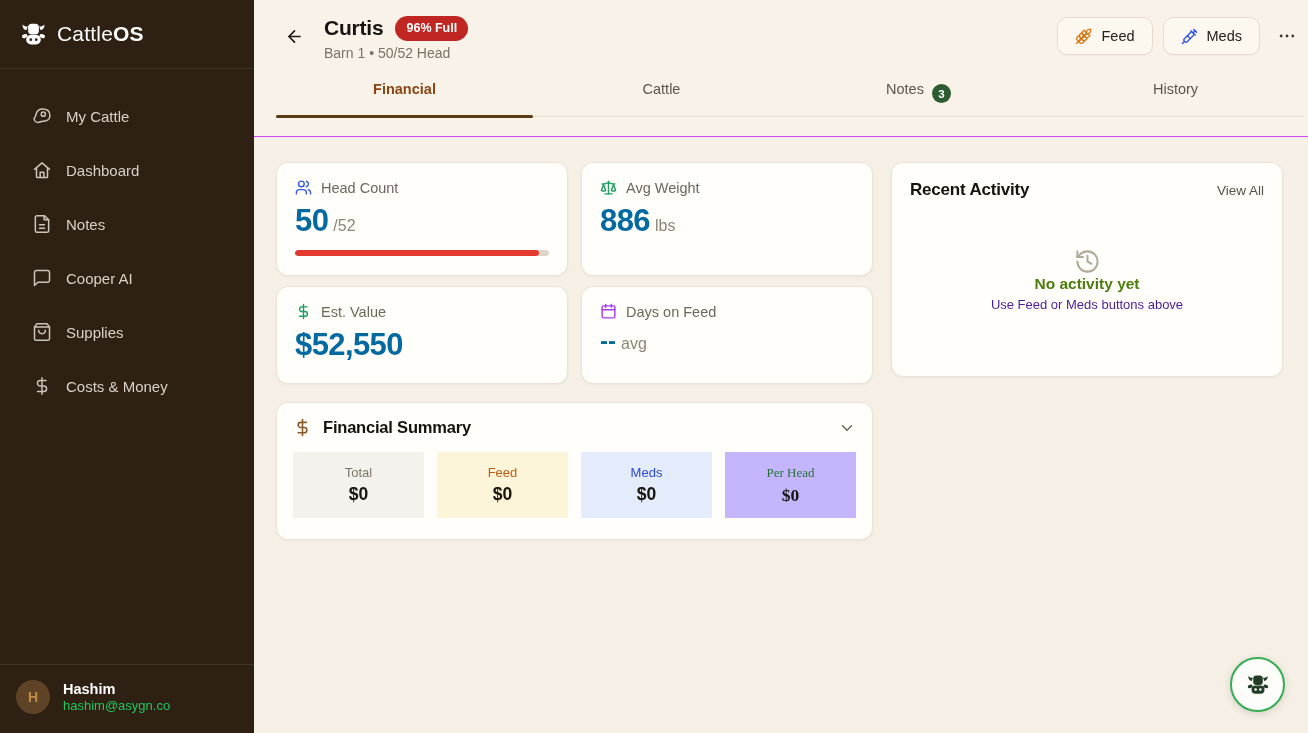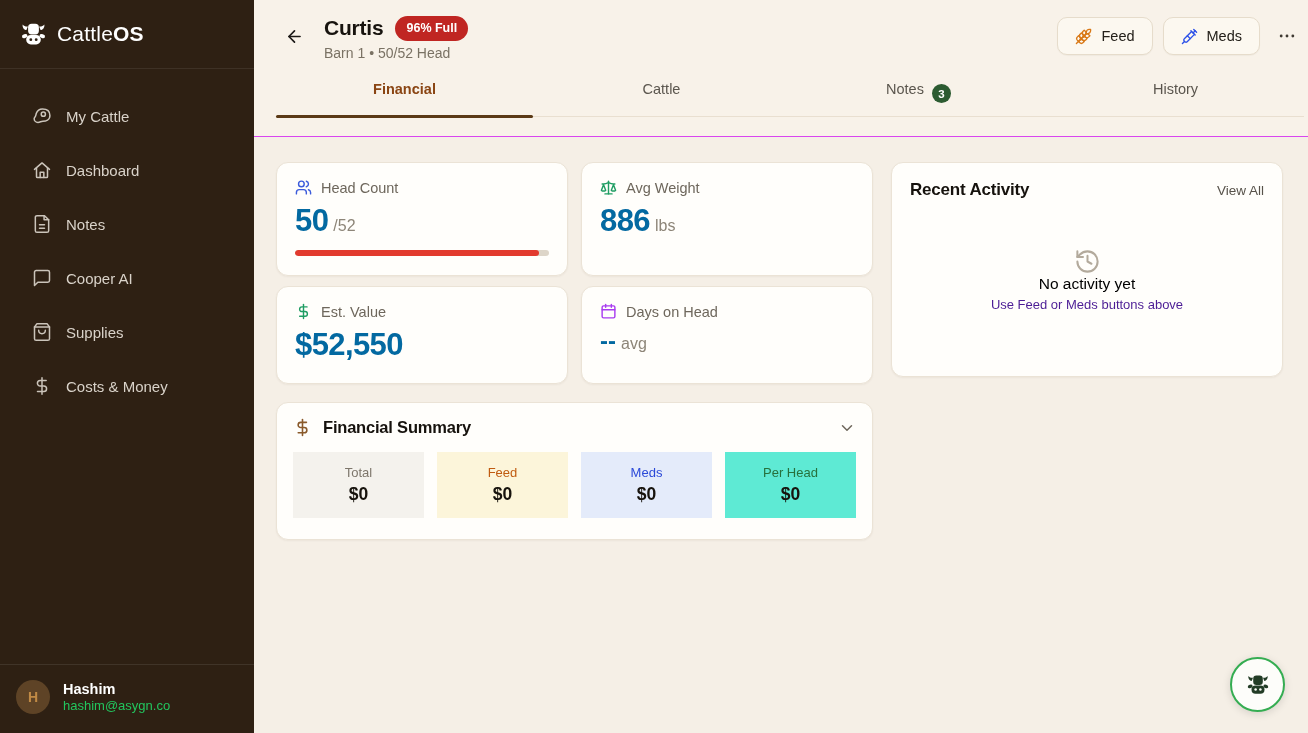--- a/index.html
+++ b/index.html
@@ -115,21 +115,21 @@
   .progress-track { margin-top:11px; height:6px; background:#ddd5c8; border-radius:3px; overflow:hidden; }
   .progress-fill { height:100%; background:#e23a2e; border-radius:3px; }
 
   .right-col { margin-left:18px; width:392px; flex:none; }
   .activity-card { height:215px; padding:17px 18px; display:flex; flex-direction:column; }
   .activity-head { display:flex; justify-content:space-between; align-items:center; }
   .activity-title { font-size:17px; font-weight:800; color:#16120d; letter-spacing:-.2px; }
   .view-all { font-size:13.5px; color:#57524a; cursor:pointer; }
   .activity-empty { flex:1; display:flex; flex-direction:column; align-items:center; justify-content:center; }
   .activity-empty svg { width:27px; height:27px; color:#b3aa9c; }
-  .empty-title { margin-top:0; font-size:15.5px; color:#000000; }
+  .empty-title { margin-top:0; font-size:15.5px; color:#4d7c0f;font-weight:bold; }
   .empty-sub { margin-top:4px; font-size:13px; color:#4c1d95; }
 
   .fs-card { margin-top:18px; height:138px; padding:15px 16px; }
   .fs-head { display:flex; align-items:center; gap:11px; cursor:pointer; }
   .fs-head > svg.fs-dollar { width:19px; height:19px; color:#8a5a2b; }
   .fs-title { font-size:16.5px; font-weight:800; color:#16120d; letter-spacing:-.2px; }
   .fs-chevron { margin-left:auto; color:#6e675c; }
   .fs-chevron svg { width:18px; height:18px; }
   .fs-row { display:flex; gap:13px; margin-top:15px; }
   .fs-box {
@@ -336,21 +336,21 @@
         </div>
 
         <div class="card stat-card h98">
           <div class="stat-head">
             <svg class="ic-calendar" viewBox="0 0 24 24" fill="none" stroke="currentColor" stroke-width="2" stroke-linecap="round" stroke-linejoin="round">
                 <rect x="3" y="4" width="18" height="17" rx="2"></rect>
                 <path d="M16 2v4"></path>
                 <path d="M8 2v4"></path>
                 <path d="M3 9.5h18"></path>
               </svg>
-            <span>Days on Head</span>
+            <span>Days on Feed</span>
           </div>
           <div class="stat-value-row">
             <span class="stat-value dashes">--</span>
             <span class="stat-suffix">avg</span>
           </div>
         </div>
       </div>
 
       <div class="card fs-card">
         <div class="fs-head">
@@ -371,21 +371,21 @@
             <span class="fs-value">$0</span>
           </div>
           <div class="fs-box" style="background: rgb(252, 245, 218);">
             <span class="fs-label" style="color: rgb(192, 91, 16);">Feed</span>
             <span class="fs-value">$0</span>
           </div>
           <div class="fs-box" style="background: rgb(228, 235, 250);">
             <span class="fs-label" style="color: rgb(43, 73, 216);">Meds</span>
             <span class="fs-value">$0</span>
           </div>
-          <div class="fs-box" style="background: #5eead4;">
+          <div class="fs-box" style="background: #c4b5fd; font-family: Liberation Serif, serif;">
             <span class="fs-label" style="color: rgb(39, 113, 61);">Per Head</span>
             <span class="fs-value">$0</span>
           </div>
         </div>
       </div>
     </div>
 
     <div class="right-col">
       <div class="card activity-card">
         <div class="activity-head">

